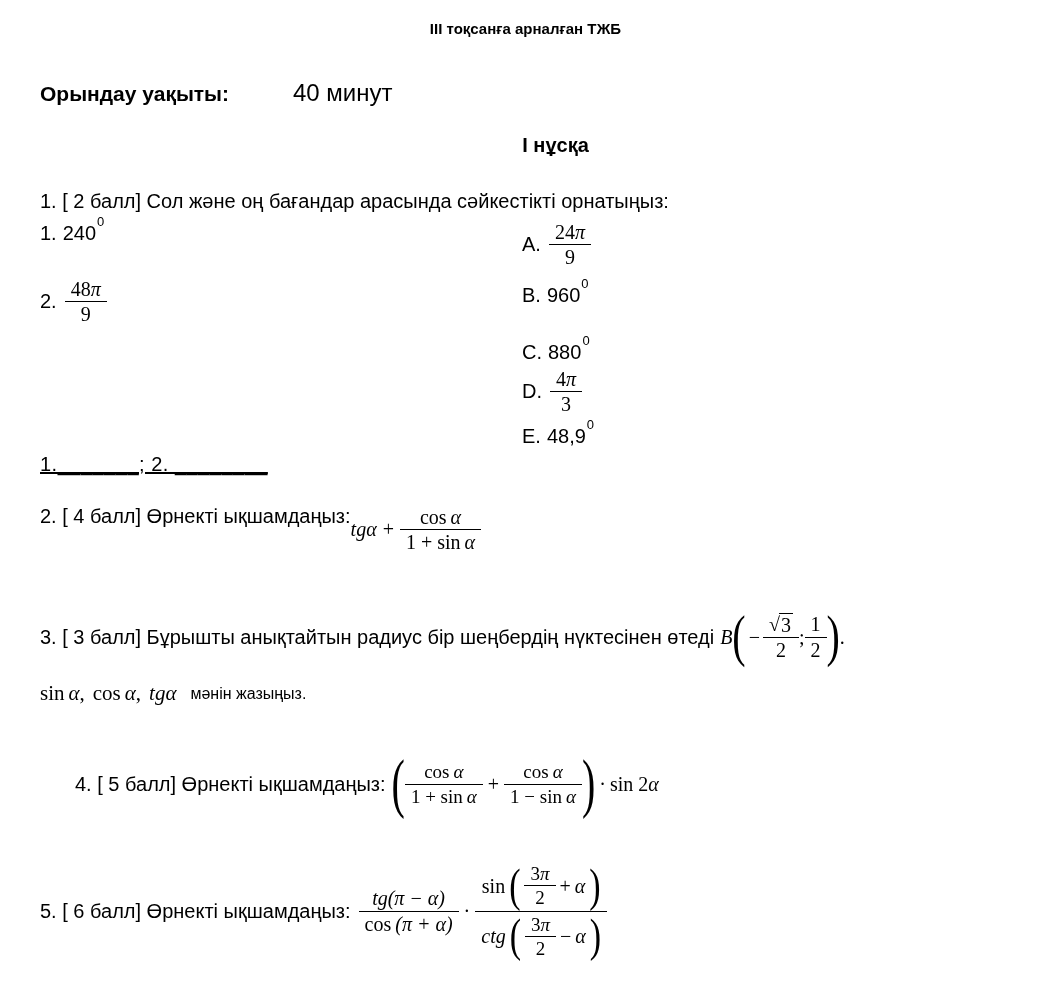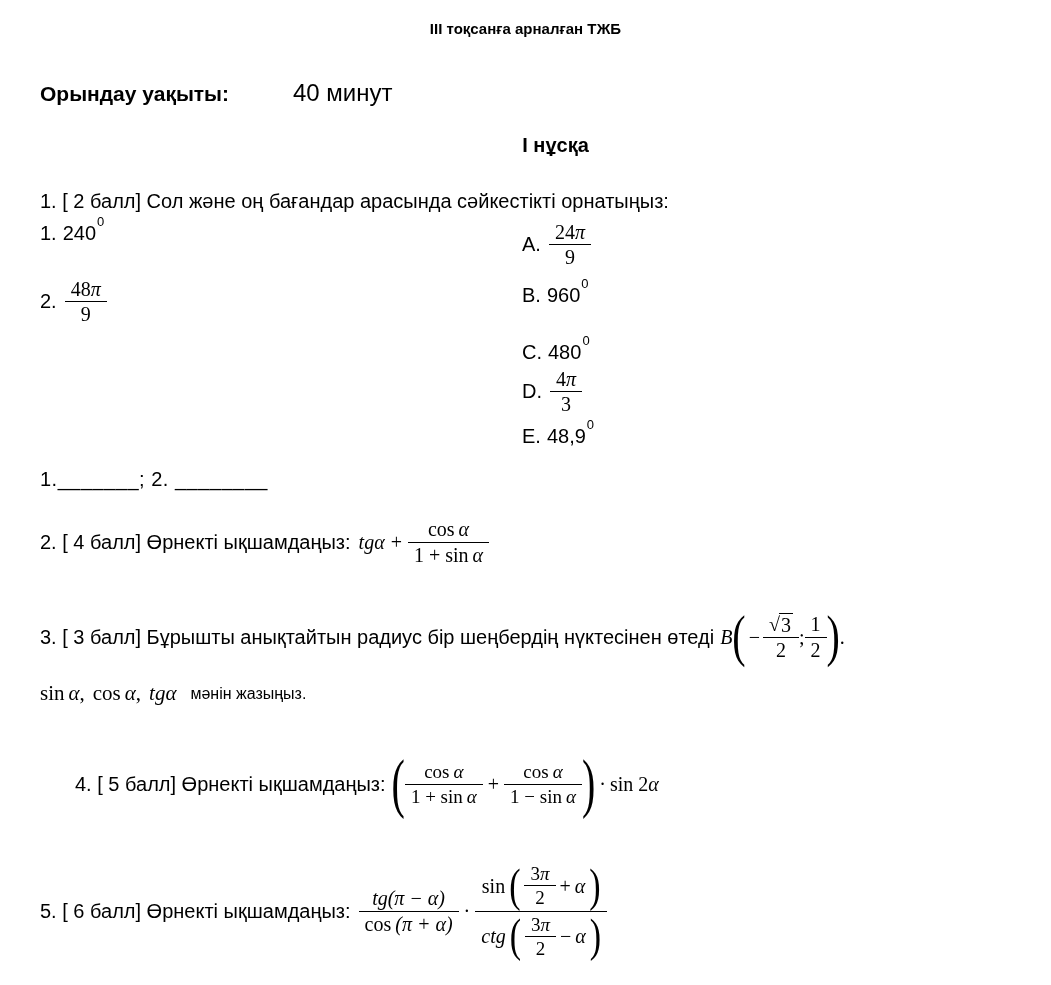--- a/index.html
+++ b/index.html
@@ -22,22 +22,22 @@
   .frac .num, .frac .den { display:flex; align-items:center; justify-content:center;
           padding:1px 6px; line-height:1.12; }
   .frac .den { border-top:1.4px solid #000; }
   sup.deg { font-size:13px; line-height:0; position:relative; top:-6px; margin-left:1px; }
   .bp { display:inline-block; font-family:"Liberation Serif",serif; font-size:40px; line-height:1;
         font-weight:400; vertical-align:middle; }
   .sy140 { transform:scaleY(1.40); } .sy165 { transform:scaleY(1.65); } .sy135 { transform:scaleY(1.35); }
   .bp34 { font-size:34px; }
   .ol { border-top:1.5px solid #000; padding:0 2px; }
   .sqrt-sign { margin-right:-1px; }
-  .ans-line { position:absolute; top:468px; left:40px; letter-spacing:0.5px; }
-  .q2-row { position:absolute; top:505px; left:40px; height:74px; display:flex; align-items:center; gap:8px; }
+  .ans-line { position:absolute; top:453px; left:40px; letter-spacing:0.5px;text-decoration:underline; }
+  .q2-row { position:absolute; top:505px; left:40px; height:74px; display:flex; align-items:flex-start; }
   .q3-line1 { position:absolute; top:598px; left:40px; height:78px; display:flex; align-items:center; gap:6px; width:1000px; }
   .q3-line2 { position:absolute; top:681px; left:40px; display:flex; align-items:center; font-size:21px; }
   .q4-row { position:absolute; top:742px; left:40px; height:84px; display:flex; align-items:center; gap:6px;margin-left:35px; }
   .q5-row { position:absolute; top:836px; left:40px; height:150px; display:flex; align-items:center; gap:8px; }
   .mr4 { margin-right:4px; } .mr8 { margin-right:8px; } .ml14 { margin-left:14px; }
   .fs19 { font-size:19px; }
 </style>
 </head>
 <body>
 
@@ -83,21 +83,21 @@
       </span>
     </div>
 
     <div class="abs row g6" style="top:64px; left:482px;">
       <span>B.</span>
       <span><span>960</span><sup class="deg">0</sup></span>
     </div>
 
     <div class="abs row g6" style="top:121px; left:482px;">
       <span>C.</span>
-      <span><span>480</span><sup class="deg">0</sup></span>
+      <span><span>880</span><sup class="deg">0</sup></span>
     </div>
 
     <div class="abs row g8" style="top:147px; left:482px;">
       <span>D.</span>
       <span class="frac">
         <span class="num">
             <span>4</span>
             <span class="it">π</span>
           </span>
         <span class="den">3</span>

